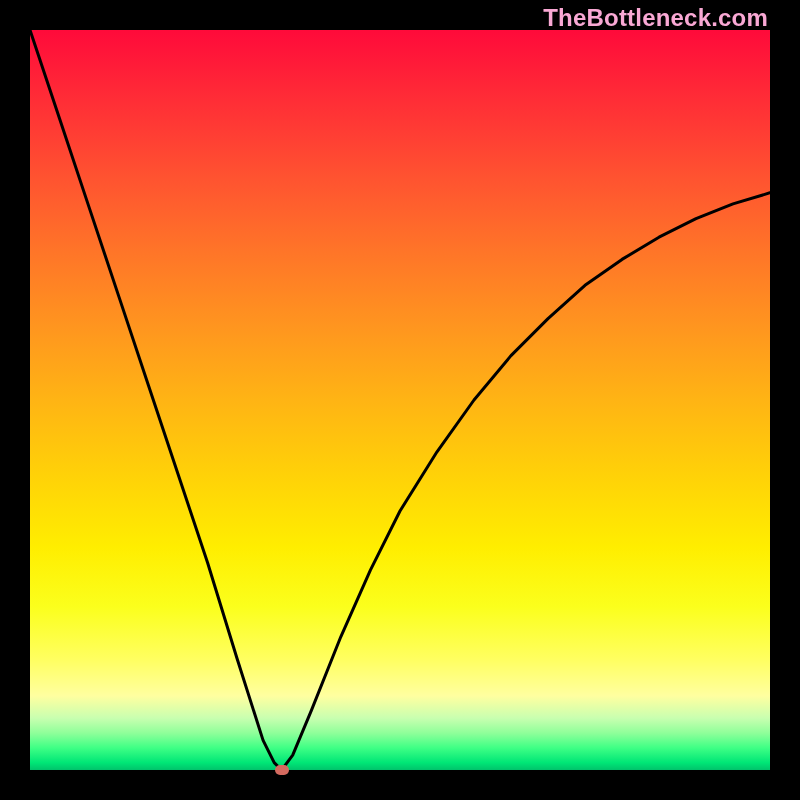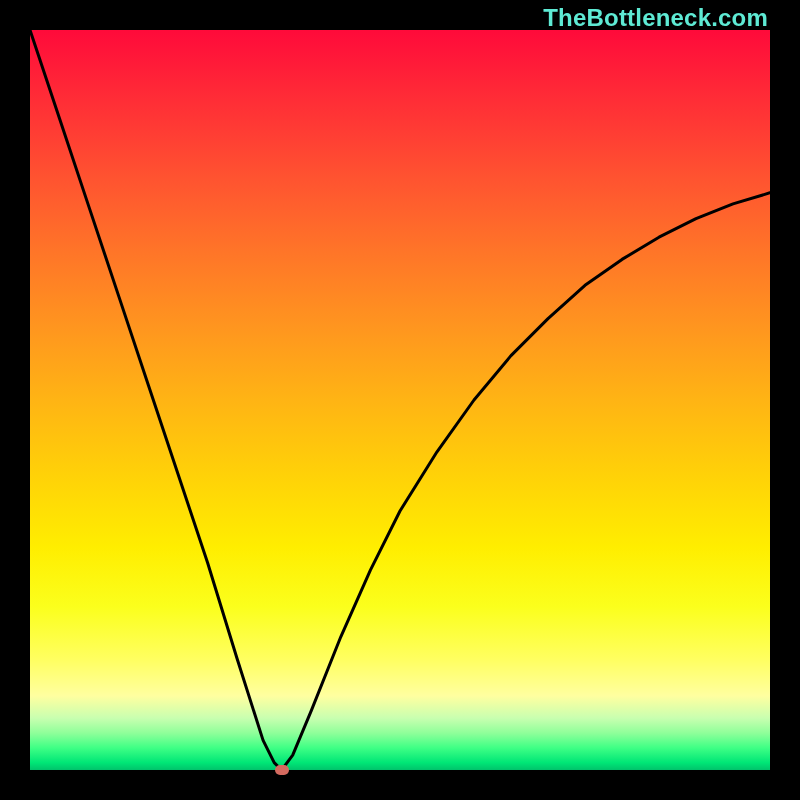--- a/index.html
+++ b/index.html
@@ -40,21 +40,21 @@
     left: 0; top: 0;
     width: 100%; height: 100%;
   }
   .watermark {
     position: absolute;
     top: 4px;
     right: 32px;
     font-family: Arial, Helvetica, sans-serif;
     font-size: 24px;
     font-weight: 600;
-    color: #5eead4;
+    color: #f9a8d4;
     letter-spacing: 0.2px;
   }
   .marker {
     position: absolute;
     width: 14px;
     height: 10px;
     border-radius: 5px;
     background: #d46a5f;
     transform: translate(-50%, -50%);
   }

